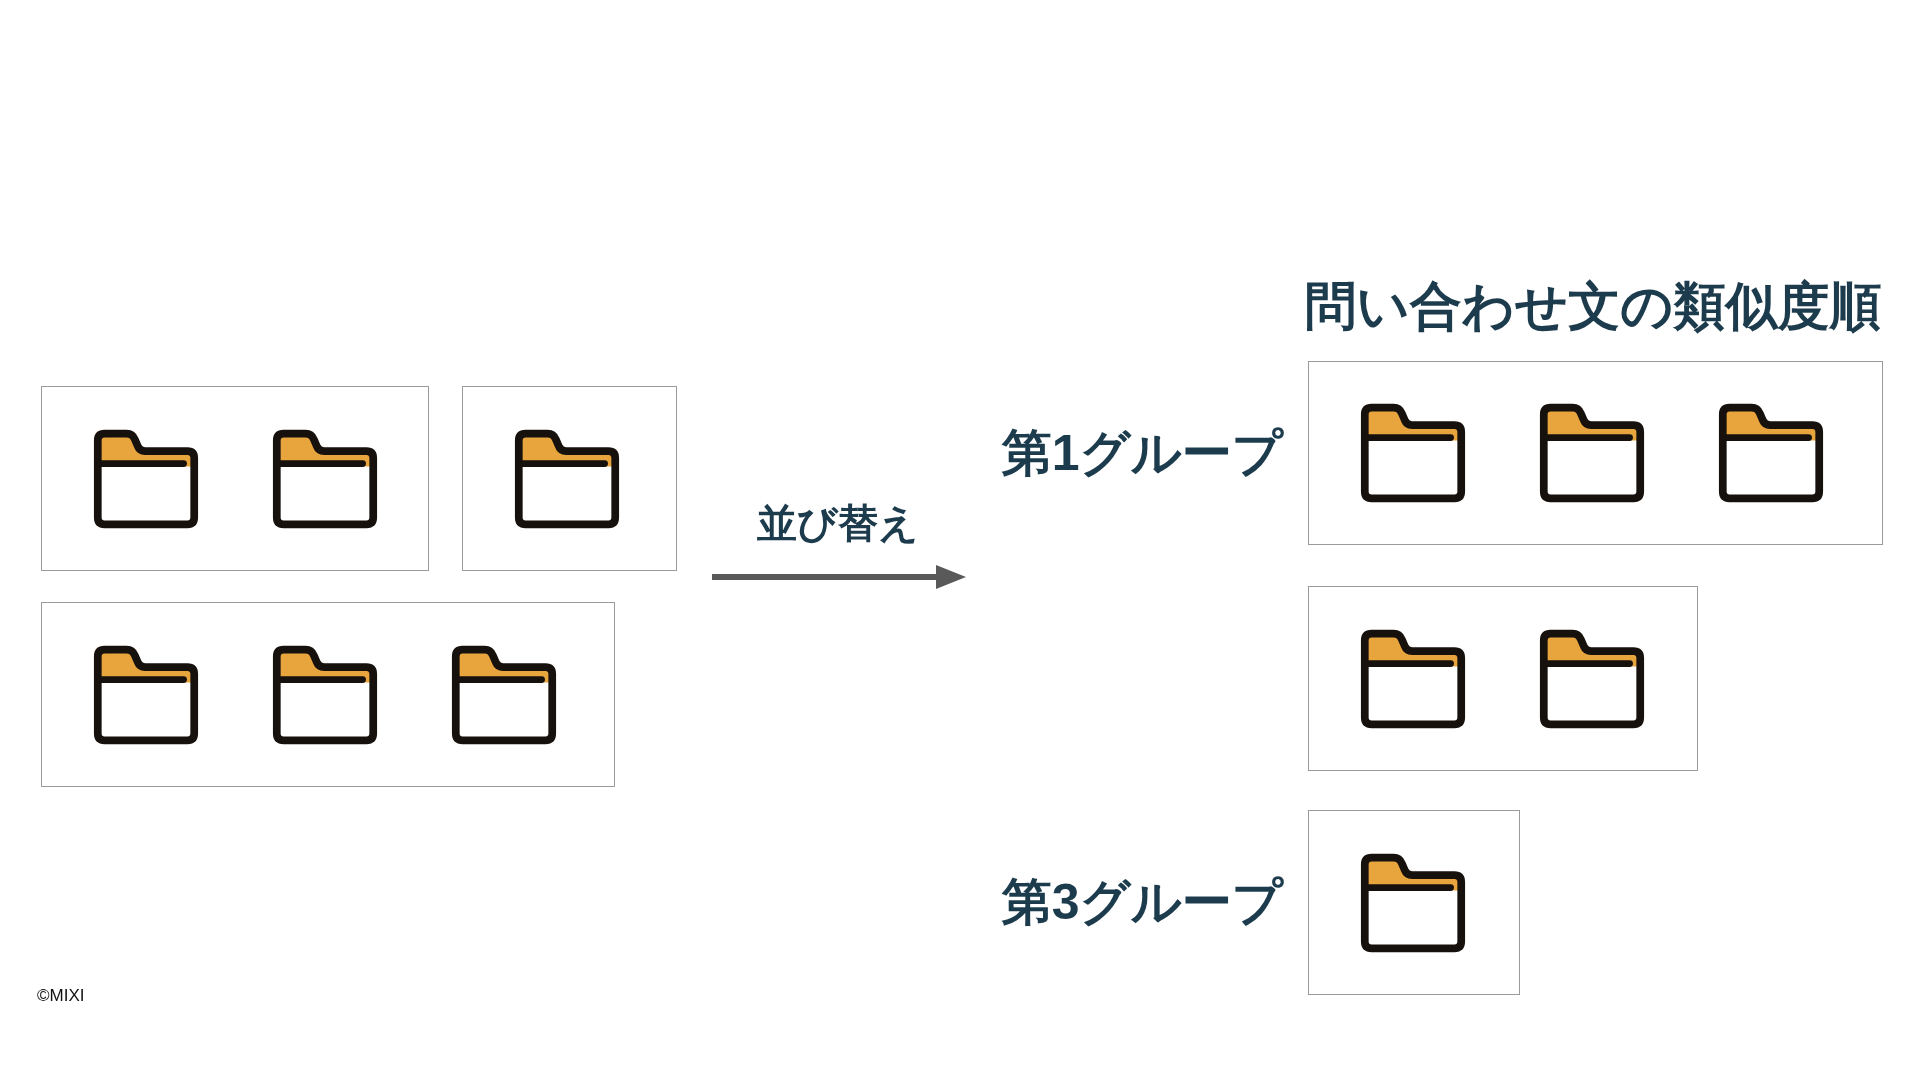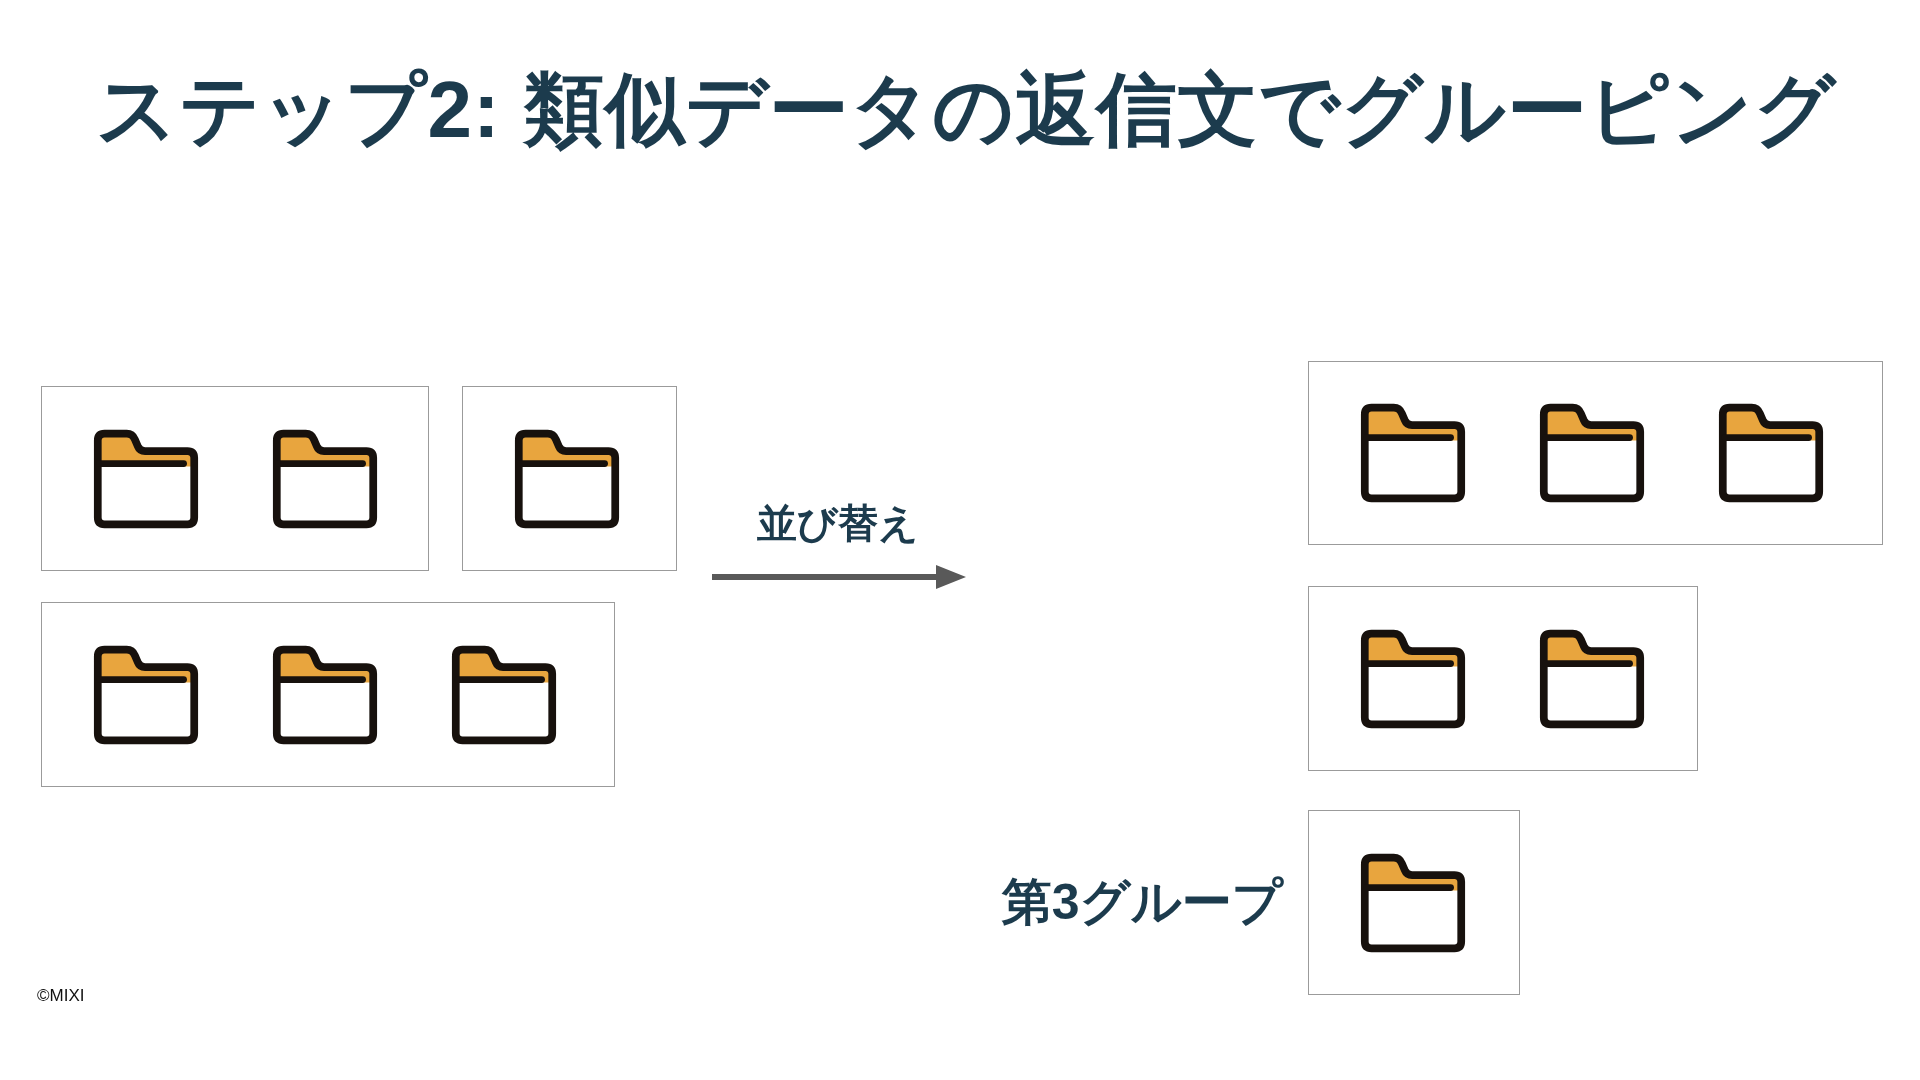--- a/index.html
+++ b/index.html
@@ -73,21 +73,20 @@
   .folder .f-outline{fill:none;stroke:var(--folder_outline);stroke-width:8;stroke-linejoin:round;stroke-linecap:round;}
   .folder .f-divider{stroke:var(--folder_outline);stroke-width:7;stroke-linecap:round;}
   .arrow-line{stroke:var(--arrow_gray);stroke-width:6;}
   .arrow-head{fill:var(--arrow_gray);}
 </style>
 </head>
 <body>
 
 <div class="slide">
 
-  <h1 class="slide-title">ステップ2: 類似データの返信文でグルーピング</h1>
 
   <div class="folder-box cluster-1">
   <svg class="folder" viewBox="0 0 120 112" aria-hidden="true">
     <path class="f-body" d="M17,9 L40,9 Q46,9 48.5,15 L51.5,22 Q53.5,27 59,27 L103,27 Q110,27 110,34 L110,96 Q110,103 103,103 L17,103 Q10,103 10,96 L10,16 Q10,9 17,9 Z"></path>
     <path class="f-tab" d="M10,43 L10,16 Q10,9 17,9 L40,9 Q46,9 48.5,15 L51.5,22 Q53.5,27 59,27 L103,27 Q110,27 110,34 L110,43 Z"></path>
     <path class="f-outline" d="M17,9 L40,9 Q46,9 48.5,15 L51.5,22 Q53.5,27 59,27 L103,27 Q110,27 110,34 L110,96 Q110,103 103,103 L17,103 Q10,103 10,96 L10,16 Q10,9 17,9 Z"></path>
     <line class="f-divider" x1="12" y1="40" x2="99" y2="40"></line>
   </svg>
 
   <svg class="folder" viewBox="0 0 120 112" aria-hidden="true">
@@ -127,21 +126,23 @@
     <line class="f-divider" x1="12" y1="40" x2="99" y2="40"></line>
   </svg>
 </div>
 
   <div class="sort-label">並び替え</div>
   <svg class="sort-arrow" viewBox="0 0 260 32" aria-hidden="true">
     <line class="arrow-line" x1="4" y1="16" x2="232" y2="16"></line>
     <polygon class="arrow-head" points="228,4 258,16 228,28"></polygon>
   </svg>
 
+  <div class="similarity-heading">問い合わせ文の類似度順</div>
 
+  <div class="group-label group-label-1">第1グループ</div>
   <div class="folder-box group-box-1">
   <svg class="folder" viewBox="0 0 120 112" aria-hidden="true">
     <path class="f-body" d="M17,9 L40,9 Q46,9 48.5,15 L51.5,22 Q53.5,27 59,27 L103,27 Q110,27 110,34 L110,96 Q110,103 103,103 L17,103 Q10,103 10,96 L10,16 Q10,9 17,9 Z"></path>
     <path class="f-tab" d="M10,43 L10,16 Q10,9 17,9 L40,9 Q46,9 48.5,15 L51.5,22 Q53.5,27 59,27 L103,27 Q110,27 110,34 L110,43 Z"></path>
     <path class="f-outline" d="M17,9 L40,9 Q46,9 48.5,15 L51.5,22 Q53.5,27 59,27 L103,27 Q110,27 110,34 L110,96 Q110,103 103,103 L17,103 Q10,103 10,96 L10,16 Q10,9 17,9 Z"></path>
     <line class="f-divider" x1="12" y1="40" x2="99" y2="40"></line>
   </svg>
 
   <svg class="folder" viewBox="0 0 120 112" aria-hidden="true">
     <path class="f-body" d="M17,9 L40,9 Q46,9 48.5,15 L51.5,22 Q53.5,27 59,27 L103,27 Q110,27 110,34 L110,96 Q110,103 103,103 L17,103 Q10,103 10,96 L10,16 Q10,9 17,9 Z"></path>

